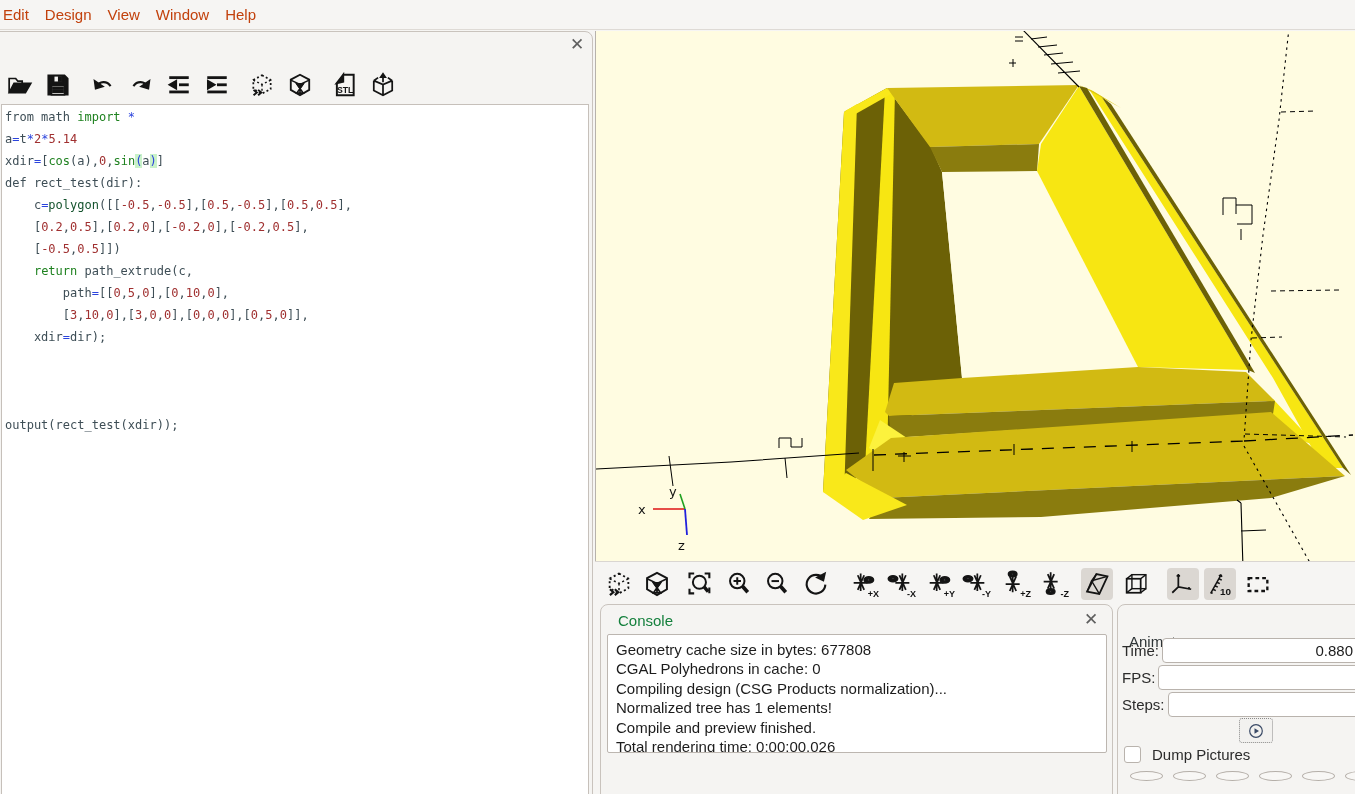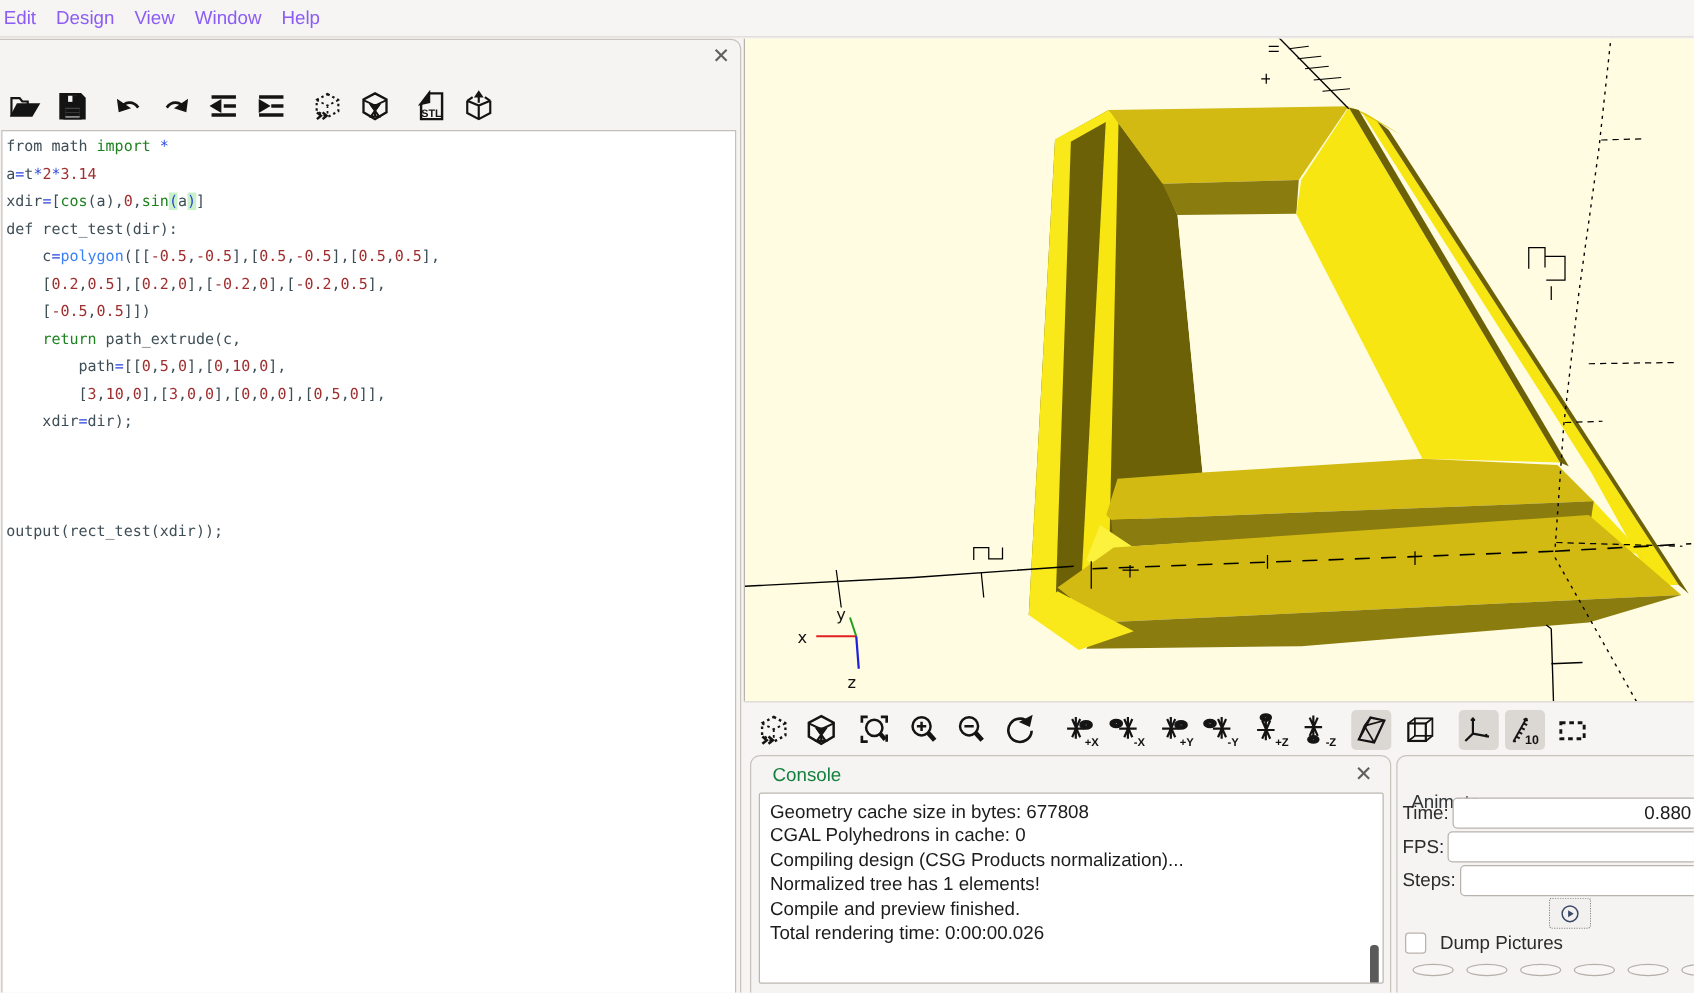--- a/index.html
+++ b/index.html
@@ -2,59 +2,59 @@
 <html><head>
 <meta charset="utf-8">
 <style>
 * { margin:0; padding:0; box-sizing:border-box; }
 html,body { width:1355px; height:794px; overflow:hidden; }
 body { background:#f6f5f3; font-family:"Liberation Sans", sans-serif; color:#2d2d2d; position:relative; }
 
 
 #menubar { position:absolute; left:0; top:0; width:1355px; height:30px;
   background:#f6f5f3; border-bottom:1px solid #dedad5; display:flex; align-items:center; padding-left:0; }
-.menu-item { font-size:15px; color:#8b5cf6; padding:0 8px; line-height:29px; cursor:default; }
+.menu-item { font-size:15px; color:#c2410c; padding:0 8px; line-height:29px; cursor:default; }
 .menu-item:first-child { padding-left:3px; }
 
 
 #editor-dock { position:absolute; left:-2px; top:31px; width:595px; height:780px;
   background:#f5f4f2; border:1px solid #c9c3bd; border-radius:0 8px 0 0; }
 #editor-close { position:absolute; top:4px; right:6px; width:18px; height:18px;
   color:#5f5f5f; font-size:17px; line-height:18px; text-align:center; cursor:default; }
 #editor-toolbar { position:absolute; left:2px; top:36px; height:34px; display:flex; align-items:center; }
 .etb-btn { width:28px; height:30px; margin:0 5px; display:flex; align-items:center; justify-content:center; }
 .etb-btn:nth-child(3), .etb-btn:nth-child(7), .etb-btn:nth-child(9) { margin-left:12px; }
 .etb-btn svg { width:26px; height:26px; stroke:#141414; fill:none; stroke-width:1.5; }
 #code-wrap { position:absolute; left:2px; top:72px; right:3px; bottom:7px;
   background:#ffffff; border:1px solid #c6c0ba; overflow:hidden; padding:1px 0 0 3px; }
 .code-line { font-family:"DejaVu Sans Mono", monospace; font-size:12px; line-height:22px; white-space:pre; }
 .tk-d { color:#3e4e56; }
 .tk-g { color:#1f8220; }
 .tk-o { color:#2b44dd; }
-.tk-f { color:#3b82f6; }
+.tk-f { color:#14532d; }
 .tk-n { color:#a03030; }
 .tk-h { color:#2b44dd; background:#c9f2c9; }
 
 
 #viewport { position:absolute; left:595px; top:31px; width:760px; height:530px; background:#fffce1; border-left:1px solid #b7b2ac; }
 #viewport svg { display:block; width:760px; height:530px; }
 
 
 #view-toolbar { position:absolute; left:595px; top:561px; width:760px; height:43px; background:#f6f5f3; border-top:1px solid #dad6d1; }
 .vtb-btn { position:absolute; top:6px; width:32px; height:32px; display:flex; align-items:center; justify-content:center; border-radius:4px; }
 .vtb-btn.pressed { background:#dbd7d2; }
 .vtb-btn svg { width:28px; height:28px; stroke:#161616; fill:none; stroke-width:1.4; }
 .vtb-sub { position:absolute; right:0px; bottom:1px; font-size:9px; font-weight:bold; color:#111; font-family:"Liberation Sans",sans-serif; }
 
 
 #console-dock { position:absolute; left:600px; top:604px; width:513px; height:200px;
   background:#f5f4f2; border:1px solid #c9c3bd; border-radius:8px 8px 0 0; }
 #console-title { position:absolute; left:17px; top:7px; font-size:15px; color:#15803d; }
 #console-close { position:absolute; top:6px; right:12px; width:18px; height:18px; color:#5f5f5f; font-size:17px; line-height:18px; text-align:center; }
-#console-box { position:absolute; left:6px; right:5px; top:29px; height:153px;
+#console-box { position:absolute; left:6px; right:5px; top:29px; height:119px;
   background:#ffffff; border:1px solid #bcb6b0; border-radius:2px; padding:5px 8px; overflow:hidden; }
 .console-line { font-size:15px; line-height:19.4px; color:#1c1c1c; }
 #console-scroll { position:absolute; right:3px; top:121px; width:7px; height:34px; background:#5a5a5a; border-radius:3px; }
 
 
 #animate-dock { position:absolute; left:1117px; top:604px; width:246px; height:200px;
   background:#f5f4f2; border:1px solid #c9c3bd; border-radius:8px 0 0 0; }
 #animate-title { position:absolute; left:11px; top:7px; font-size:15px; color:#2e3436;margin-top:21px; }
 .anim-row { position:absolute; left:4px; right:0px; height:26px; display:flex; align-items:center; }
 .anim-label { font-size:15px; color:#2b2b2b; padding-right:3px; white-space:nowrap; }
@@ -247,21 +247,21 @@
         </svg>
       </div>
       <div class="etb-btn">
         <svg>
           <use href="#i-export3d"></use>
         </svg>
       </div>
     </div>
   <div id="code-wrap">
       <div class="code-line"><span class="tk-d">from math </span><span class="tk-g">import</span><span class="tk-d"> </span><span class="tk-o">*</span></div>
-      <div class="code-line"><span class="tk-d">a</span><span class="tk-o">=</span><span class="tk-d">t</span><span class="tk-o">*</span><span class="tk-n">2</span><span class="tk-o">*</span><span class="tk-n">3.14</span></div>
+      <div class="code-line"><span class="tk-d">a</span><span class="tk-o">=</span><span class="tk-d">t</span><span class="tk-o">*</span><span class="tk-n">2</span><span class="tk-o">*</span><span class="tk-n">5.14</span></div>
       <div class="code-line"><span class="tk-d">xdir</span><span class="tk-o">=</span><span class="tk-d">[</span><span class="tk-g">cos</span><span class="tk-d">(a),</span><span class="tk-n">0</span><span class="tk-d">,</span><span class="tk-g">sin</span><span class="tk-h">(</span><span class="tk-d">a</span><span class="tk-h">)</span><span class="tk-d">]</span></div>
       <div class="code-line"><span class="tk-d">def rect_test(dir):</span></div>
       <div class="code-line"><span class="tk-d">    c</span><span class="tk-o">=</span><span class="tk-f">polygon</span><span class="tk-d">([[</span><span class="tk-n">-0.5</span><span class="tk-d">,</span><span class="tk-n">-0.5</span><span class="tk-d">],[</span><span class="tk-n">0.5</span><span class="tk-d">,</span><span class="tk-n">-0.5</span><span class="tk-d">],[</span><span class="tk-n">0.5</span><span class="tk-d">,</span><span class="tk-n">0.5</span><span class="tk-d">],</span></div>
       <div class="code-line"><span class="tk-d">    [</span><span class="tk-n">0.2</span><span class="tk-d">,</span><span class="tk-n">0.5</span><span class="tk-d">],[</span><span class="tk-n">0.2</span><span class="tk-d">,</span><span class="tk-n">0</span><span class="tk-d">],[</span><span class="tk-n">-0.2</span><span class="tk-d">,</span><span class="tk-n">0</span><span class="tk-d">],[</span><span class="tk-n">-0.2</span><span class="tk-d">,</span><span class="tk-n">0.5</span><span class="tk-d">],</span></div>
       <div class="code-line"><span class="tk-d">    [</span><span class="tk-n">-0.5</span><span class="tk-d">,</span><span class="tk-n">0.5</span><span class="tk-d">]])</span></div>
       <div class="code-line"><span class="tk-d">    </span><span class="tk-g">return</span><span class="tk-d"> path_extrude(c,</span></div>
       <div class="code-line"><span class="tk-d">        path</span><span class="tk-o">=</span><span class="tk-d">[[</span><span class="tk-n">0</span><span class="tk-d">,</span><span class="tk-n">5</span><span class="tk-d">,</span><span class="tk-n">0</span><span class="tk-d">],[</span><span class="tk-n">0</span><span class="tk-d">,</span><span class="tk-n">10</span><span class="tk-d">,</span><span class="tk-n">0</span><span class="tk-d">],</span></div>
       <div class="code-line"><span class="tk-d">        [</span><span class="tk-n">3</span><span class="tk-d">,</span><span class="tk-n">10</span><span class="tk-d">,</span><span class="tk-n">0</span><span class="tk-d">],[</span><span class="tk-n">3</span><span class="tk-d">,</span><span class="tk-n">0</span><span class="tk-d">,</span><span class="tk-n">0</span><span class="tk-d">],[</span><span class="tk-n">0</span><span class="tk-d">,</span><span class="tk-n">0</span><span class="tk-d">,</span><span class="tk-n">0</span><span class="tk-d">],[</span><span class="tk-n">0</span><span class="tk-d">,</span><span class="tk-n">5</span><span class="tk-d">,</span><span class="tk-n">0</span><span class="tk-d">]],</span></div>
       <div class="code-line"><span class="tk-d">    xdir</span><span class="tk-o">=</span><span class="tk-d">dir);</span></div>
       <div class="code-line">&nbsp;</div>

